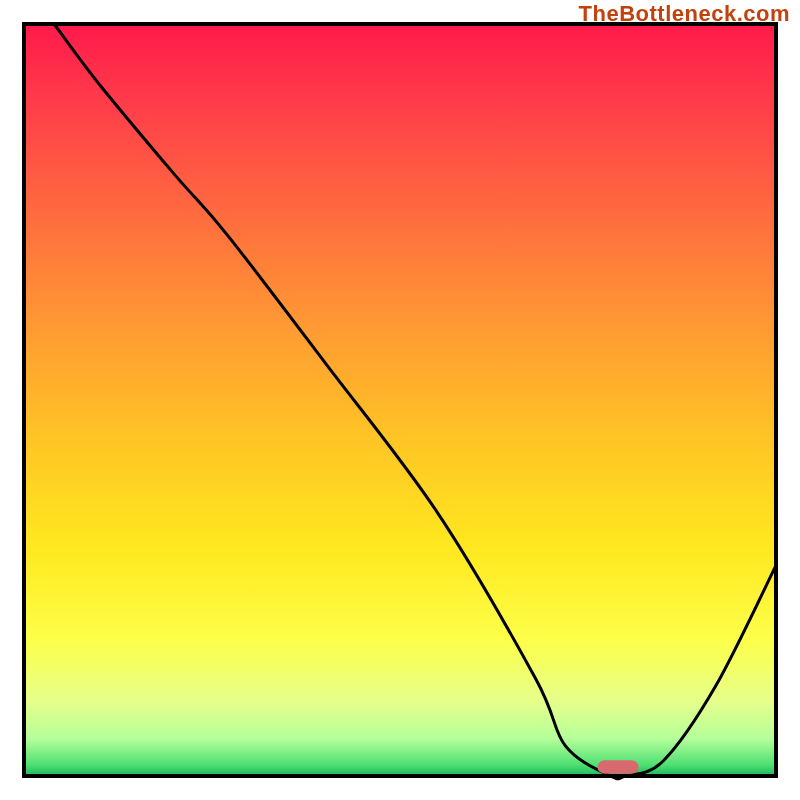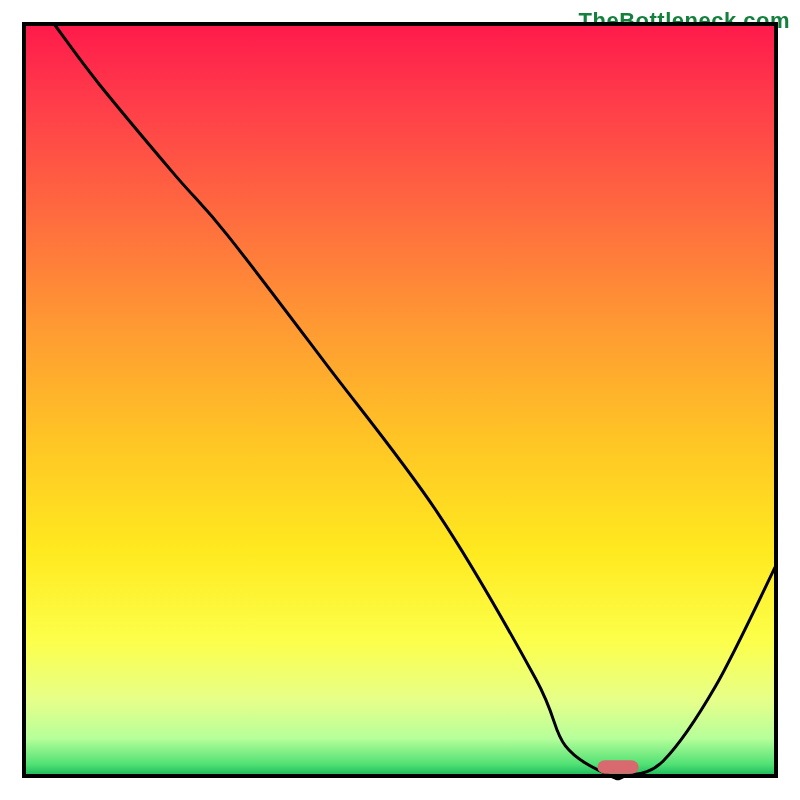--- a/index.html
+++ b/index.html
@@ -10,26 +10,26 @@
     background: #ffffff;
     overflow: hidden;
   }
   .canvas {
     position: relative;
     width: 800px;
     height: 800px;
   }
   .watermark {
     position: absolute;
-    top: 8px;
+    top: 1px;
     right: 10px;
     font-family: Arial, Helvetica, sans-serif;
     font-weight: bold;
     font-size: 22px;
-    color: #15803d;
+    color: #c2410c;
     letter-spacing: 0.5px;
   }
   svg.plot {
     position: absolute;
     left: 0;
     top: 0;
   }
 </style>
 </head>
 <body>

